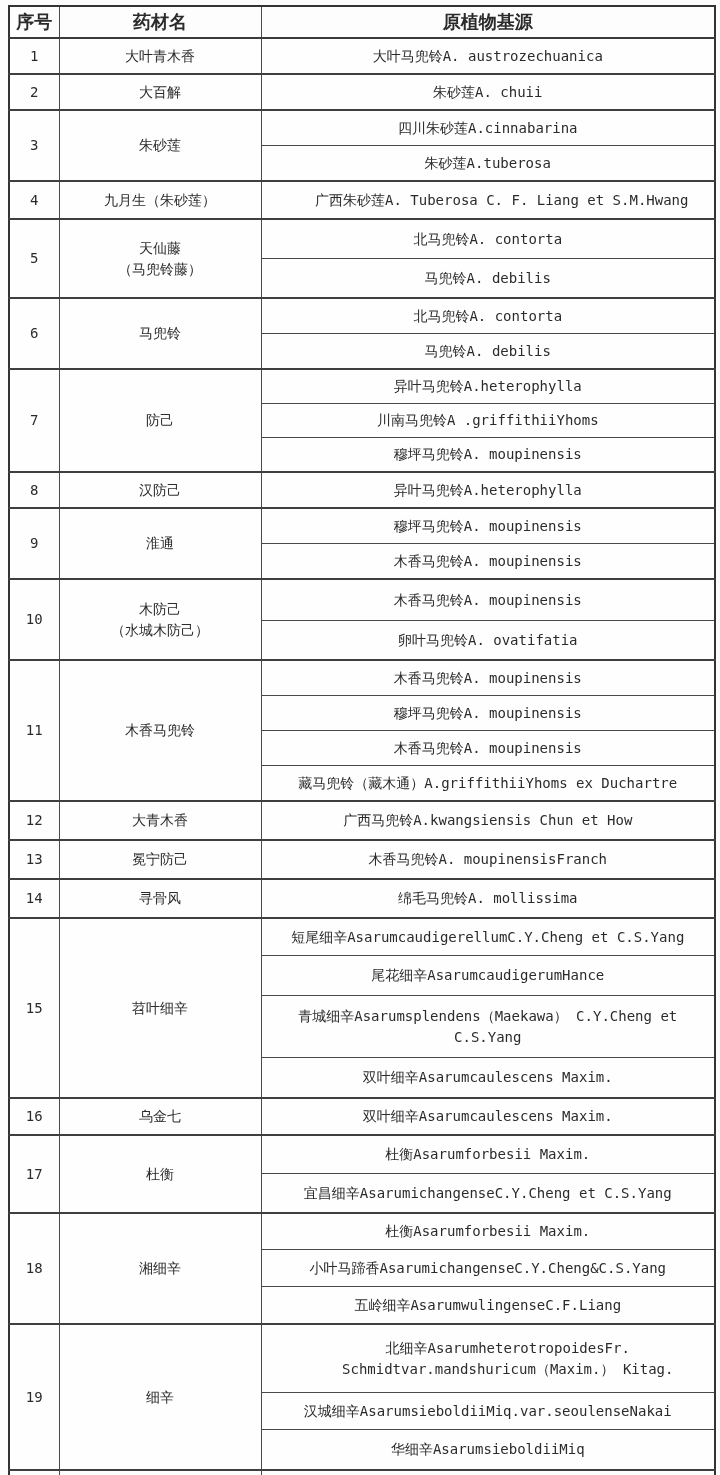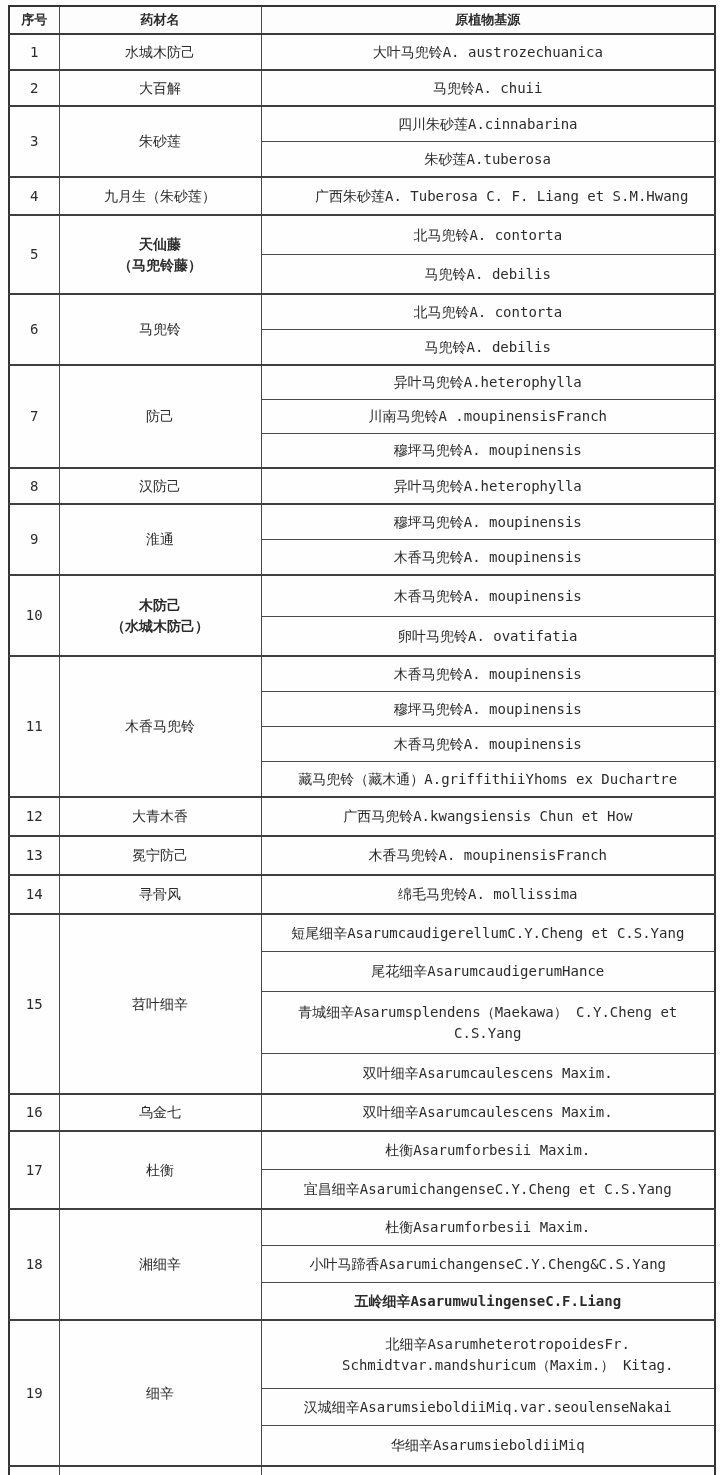--- a/index.html
+++ b/index.html
@@ -31,32 +31,32 @@
     border: 1px solid #4a4a4a;
     text-align: center;
     vertical-align: middle;
     padding: 2px 4px;
     font-size: 14px;
     line-height: 1.45;
     overflow: hidden;
   }
   table.herb-table th {
     font-weight: bold;
-    font-size: 13px;
+    font-size: 18px;
     height: 22px;
     border-bottom: 2px solid #3a3a3a;
     background: #fdfdfd;
   }
   table.herb-table { border: 2px solid #333; }
   col.c-no   { width: 50px; }
   col.c-name { width: 202px; }
   col.c-src  { width: 454px; }
   tr.group-start td { border-top: 2px solid #3f3f3f; }
   tr.sub-row td { border-top: 1px solid #6a6a6a; }
-  td.name-cell .name-line { display: block; font-weight: bold; }
+  td.name-cell .name-line { display: block; }
   td.name-cell.two-line {
     vertical-align: middle;
   }
   td.name-cell.two-line .name-wrap {
     display: flex;
     flex-direction: column;
     justify-content: space-around;
     height: 100%;
   }
   td.src-cell { word-break: break-word; }
@@ -74,27 +74,27 @@
     <thead>
       <tr>
         <th>序号</th>
         <th>药材名</th>
         <th>原植物基源</th>
       </tr>
     </thead>
     <tbody>
         <tr class="group-start">
           <td rowspan="1" class="no-cell">1</td>
-          <td rowspan="1" class="name-cell">水城木防己</td>
+          <td rowspan="1" class="name-cell">大叶青木香</td>
           <td class="src-cell" style="height: 30px;">大叶马兜铃A. austrozechuanica</td>
         </tr>
         <tr class="group-start">
           <td rowspan="1" class="no-cell">2</td>
           <td rowspan="1" class="name-cell">大百解</td>
-          <td class="src-cell" style="height: 30px;">马兜铃A. chuii</td>
+          <td class="src-cell" style="height: 30px;">朱砂莲A. chuii</td>
         </tr>
         <tr class="group-start">
           <td rowspan="2" class="no-cell">3</td>
           <td rowspan="2" class="name-cell">朱砂莲</td>
           <td class="src-cell" style="height: 30px; margin-top: 16px;">四川朱砂莲A.cinnabarina</td>
         </tr>
         <tr class="sub-row">
           <td class="src-cell" style="height: 30px;">朱砂莲A.tuberosa</td>
         </tr>
         <tr class="group-start">
@@ -122,21 +122,21 @@
         </tr>
         <tr class="sub-row">
           <td class="src-cell" style="height: 30px;">马兜铃A. debilis</td>
         </tr>
         <tr class="group-start">
           <td rowspan="3" class="no-cell">7</td>
           <td rowspan="3" class="name-cell">防己</td>
           <td class="src-cell" style="height: 29px;">异叶马兜铃A.heterophylla</td>
         </tr>
         <tr class="sub-row">
-          <td class="src-cell" style="height: 29px;">川南马兜铃A .moupinensisFranch</td>
+          <td class="src-cell" style="height: 29px;">川南马兜铃A .griffithiiYhoms</td>
         </tr>
         <tr class="sub-row">
           <td class="src-cell" style="height: 29px;">穆坪马兜铃A. moupinensis</td>
         </tr>
         <tr class="group-start">
           <td rowspan="1" class="no-cell">8</td>
           <td rowspan="1" class="name-cell">汉防己</td>
           <td class="src-cell" style="height: 30px;">异叶马兜铃A.heterophylla</td>
         </tr>
         <tr class="group-start">
@@ -218,21 +218,21 @@
         </tr>
         <tr class="group-start">
           <td rowspan="3" class="no-cell">18</td>
           <td rowspan="3" class="name-cell">湘细辛</td>
           <td class="src-cell" style="height: 31px;">杜衡Asarumforbesii Maxim.</td>
         </tr>
         <tr class="sub-row">
           <td class="src-cell" style="height: 32px;">小叶马蹄香AsarumichangenseC.Y.Cheng&amp;C.S.Yang</td>
         </tr>
         <tr class="sub-row">
-          <td class="src-cell" style="height: 32px; font-weight: bold;">五岭细辛AsarumwulingenseC.F.Liang</td>
+          <td class="src-cell" style="height: 32px;">五岭细辛AsarumwulingenseC.F.Liang</td>
         </tr>
         <tr class="group-start">
           <td rowspan="3" class="no-cell">19</td>
           <td rowspan="3" class="name-cell">细辛</td>
           <td class="src-cell" style="height: 63px; padding-left: 44px;">北细辛AsarumheterotropoidesFr. Schmidtvar.mandshuricum（Maxim.） Kitag.</td>
         </tr>
         <tr class="sub-row">
           <td class="src-cell" style="height: 32px;">汉城细辛AsarumsieboldiiMiq.var.seoulenseNakai</td>
         </tr>
         <tr class="sub-row">

